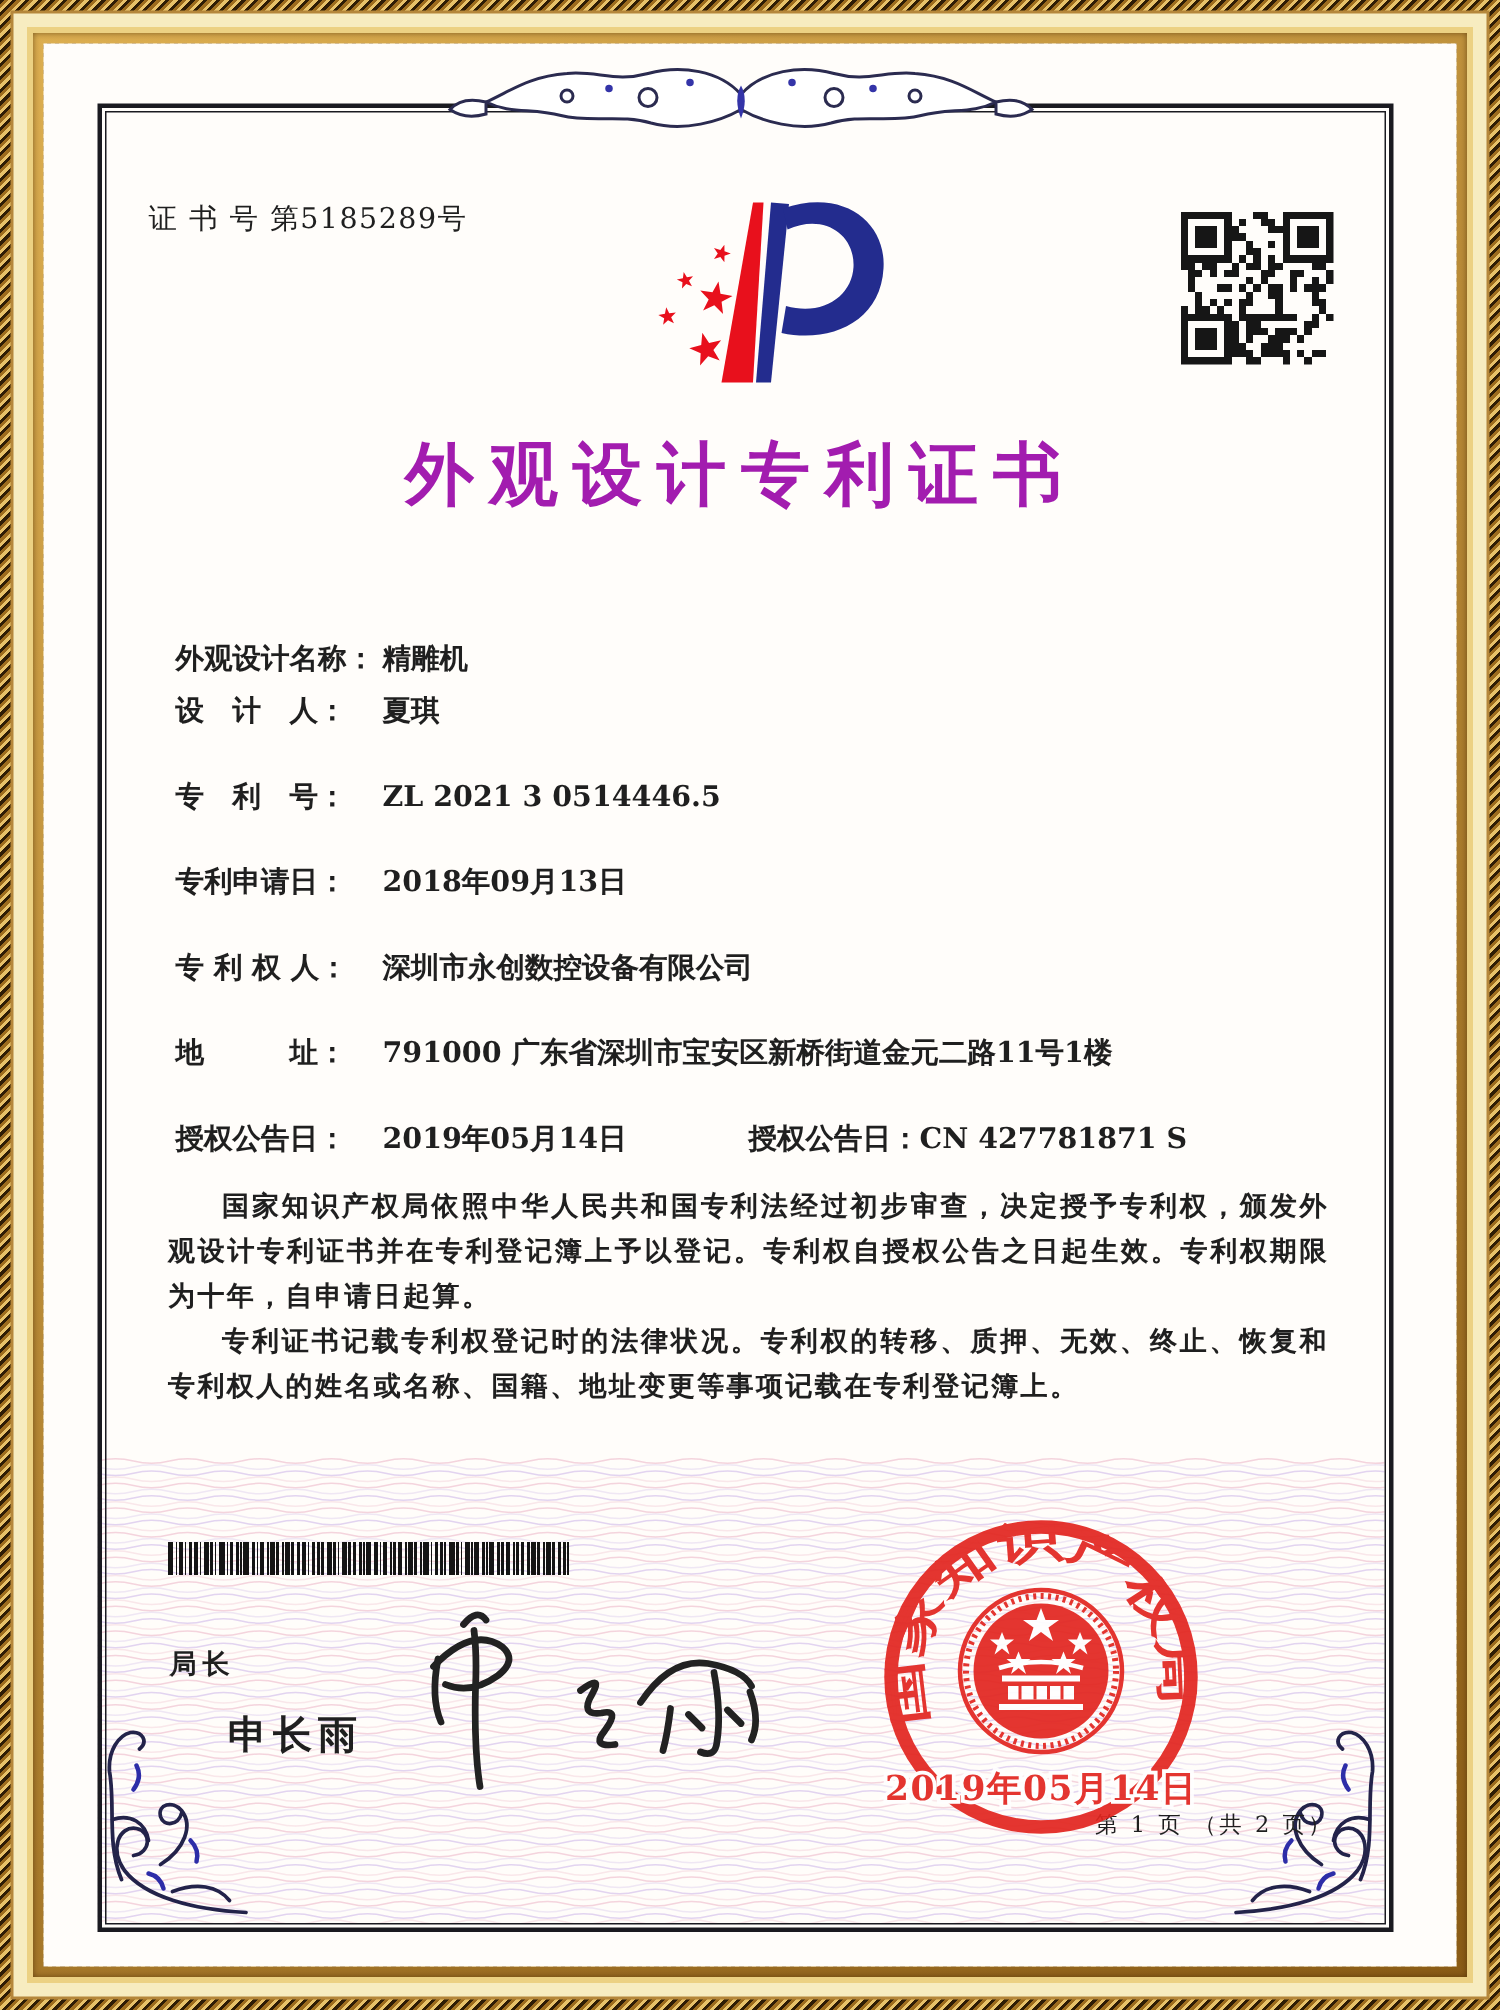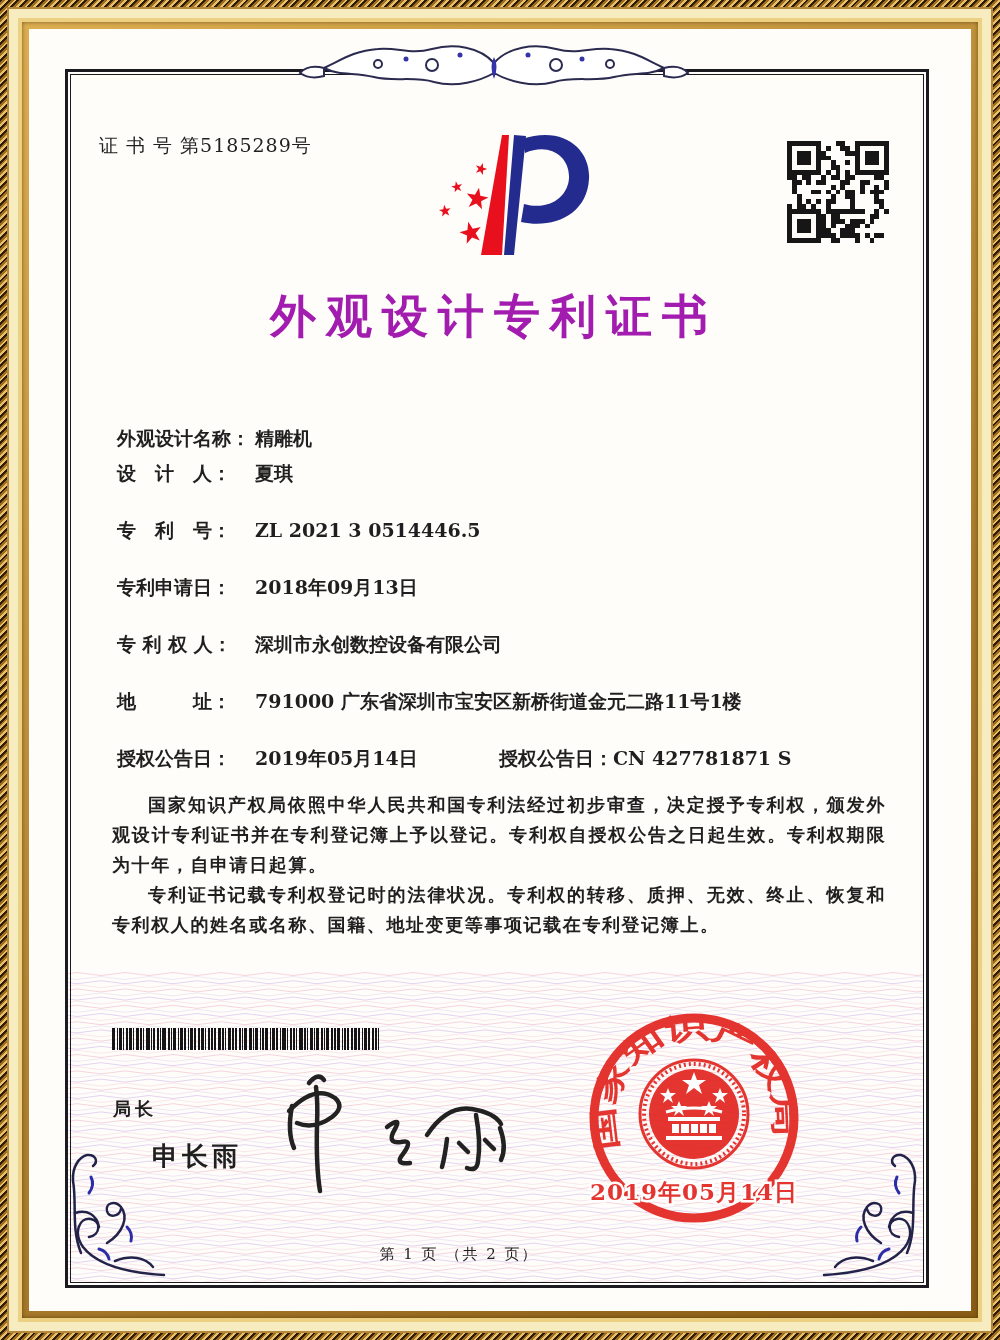--- a/index.html
+++ b/index.html
@@ -29,21 +29,21 @@
   .field-row{position:absolute;left:88px;z-index:3;font-size:19px;font-weight:600;white-space:nowrap;}
   .flabel{display:inline-block;width:138px;}
   .grant-group{position:absolute;left:382px;top:0;}
   .paras{left:83px;top:761px;width:774px;z-index:3;}
   .paras p{margin:0;font-size:18px;line-height:30px;text-indent:2em;text-align:justify;letter-spacing:1.6px;font-weight:700;}
   .barcode{left:83px;top:999px;}
   .director-label{left:84px;top:1068px;font-size:18px;font-weight:600;letter-spacing:4px;font-family:Liberation Mono, monospace;}
   .director-name{left:84px;top:1110px;font-size:26px;font-weight:600;letter-spacing:4px;font-family:"DejaVu Sans","Liberation Sans",sans-serif;margin-left:39px;}
   .signature{left:230px;top:1022px;}
   .seal{left:553px;top:981px;z-index:4;}
-  .footer{left:0;top:1216px;width:860px;text-align:center;font-size:15px;letter-spacing:2px;z-index:3;}
+  .footer{left:0;top:1178px;width:860px;text-align:right;font-size:15px;letter-spacing:2px;z-index:3;}
 </style>
 </head>
 <body>
 
 <div class="page">
  <div class="r r1">
  <div class="r r2">
  <div class="r r3">
  <div class="r r4">
  <div class="r r5">

